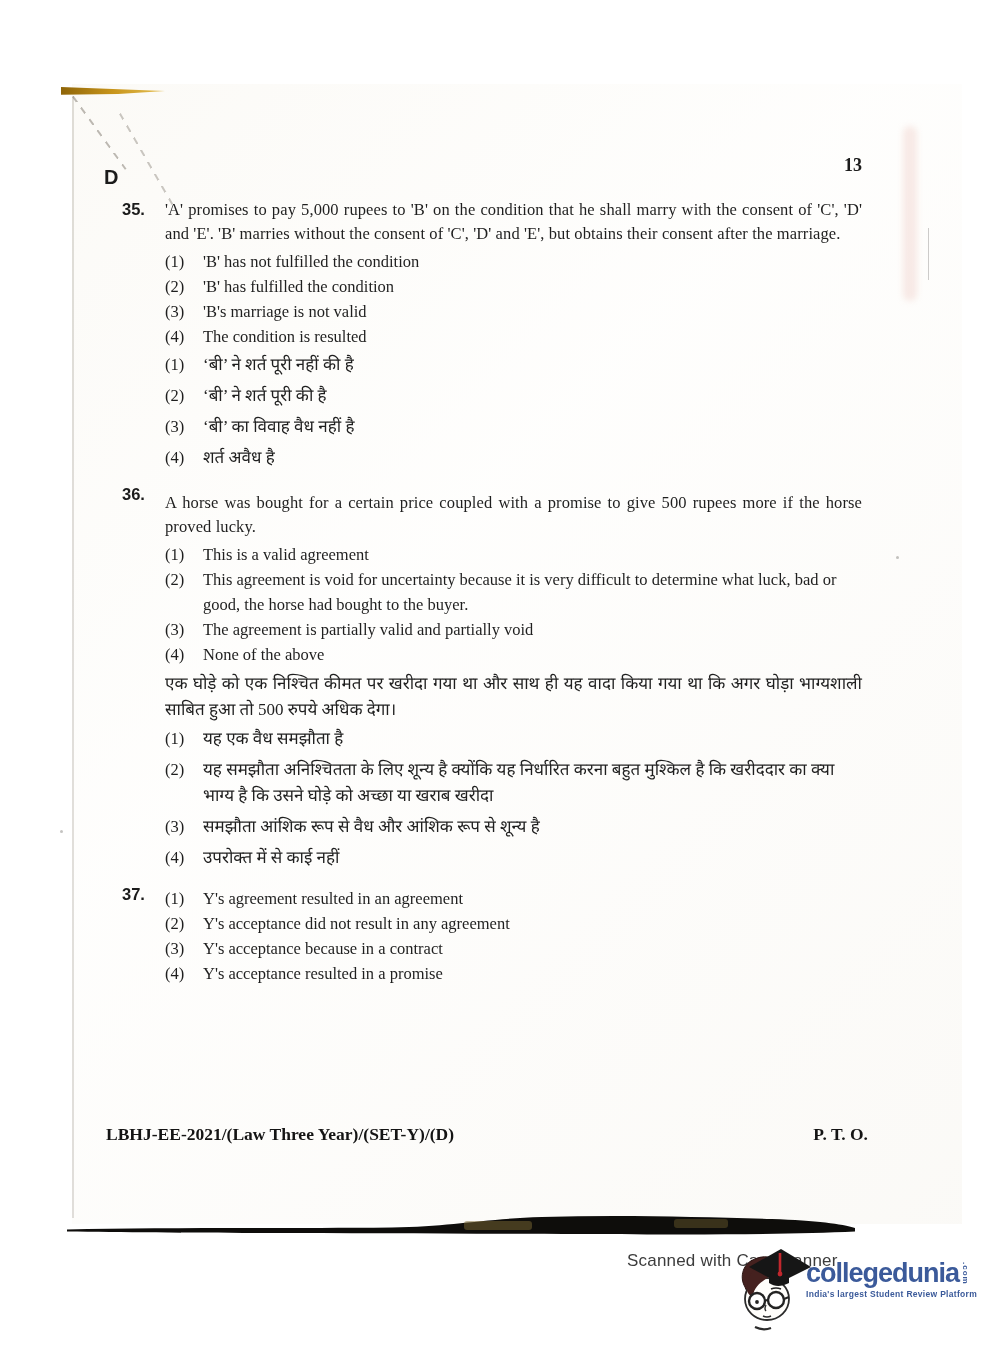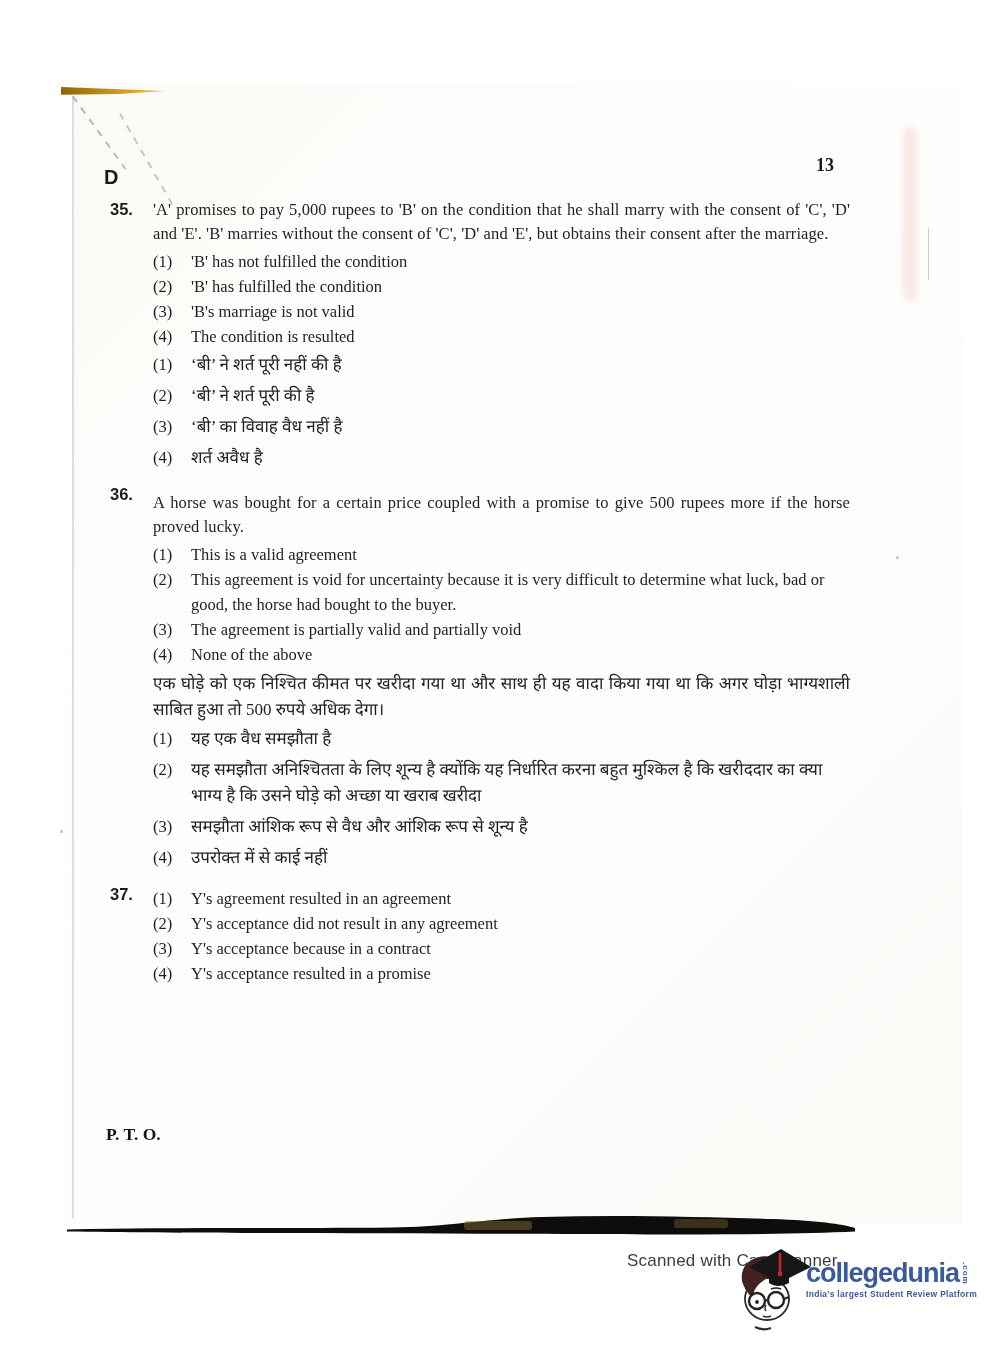--- a/index.html
+++ b/index.html
@@ -35,25 +35,25 @@
     background:rgba(236,192,184,.32); border-radius:8px; filter:blur(3px);
   }
   .thin-mark { position:absolute; background:rgba(60,55,50,.25); }
   .speck { position:absolute; width:3px; height:3px; border-radius:50%; background:rgba(60,55,50,.3); }
 
   .set-label {
     position:absolute; left:104px; top:166px;
     font-family:"Liberation Sans", sans-serif; font-weight:bold; font-size:20px; color:#1b1b1b;
   }
   .page-number {
-    position:absolute; left:816px; top:155px;
+    position:absolute; left:844px; top:155px;
     font-weight:bold; font-size:18px; color:#1b1b1b;
   }
 
-  .content { position:absolute; left:110px; top:198px; width:740px; }
+  .content { position:absolute; left:122px; top:198px; width:740px; }
   .question { display:flex; margin-bottom:7px; }
   .qnum {
     width:43px; flex:none;
     font-family:"Liberation Sans", sans-serif; font-weight:bold; font-size:16.5px;
     padding-top:2px; color:#1b1b1b;
   }
   .qbody { flex:1; }
   .q-en { font-size:16.5px; line-height:24px; text-align:justify; letter-spacing:.1px; }
   .opts-en { margin-top:3px; }
   .opt { display:flex; font-size:16.5px; line-height:25px; }
@@ -223,20 +223,21 @@
             <span class="onum">(4)</span>
             <span class="otext">Y's acceptance resulted in a promise</span>
           </div>
         </div>
       </div>
     </div>
 
   </div>
 
   <div class="footer">
+    <span>LBHJ-EE-2021/(Law Three Year)/(SET-Y)/(D)</span>
     <span>P. T. O.</span>
   </div>
 
   <svg class="scan-tear" width="812" height="28" viewBox="0 0 812 28">
     <path d="M5,18.5 C90,16.5 200,17.5 330,16.5 C390,15.5 420,8 480,6 C560,3.5 640,6 710,8 C755,9.5 780,13 793,17 L793,20.5 C730,23.5 640,24 520,23 C400,22.5 300,22.5 200,22 C130,21.7 60,21.5 5,20.5 Z" fill="#0e0d0b"></path>
     <rect x="402" y="10" width="68" height="9" rx="3" fill="#7b6a33" opacity="0.5"></rect>
     <rect x="612" y="8" width="54" height="9" rx="3" fill="#6f5d2c" opacity="0.45"></rect>
   </svg>
 
   <div class="camscanner-watermark">Scanned with CamScanner</div>

